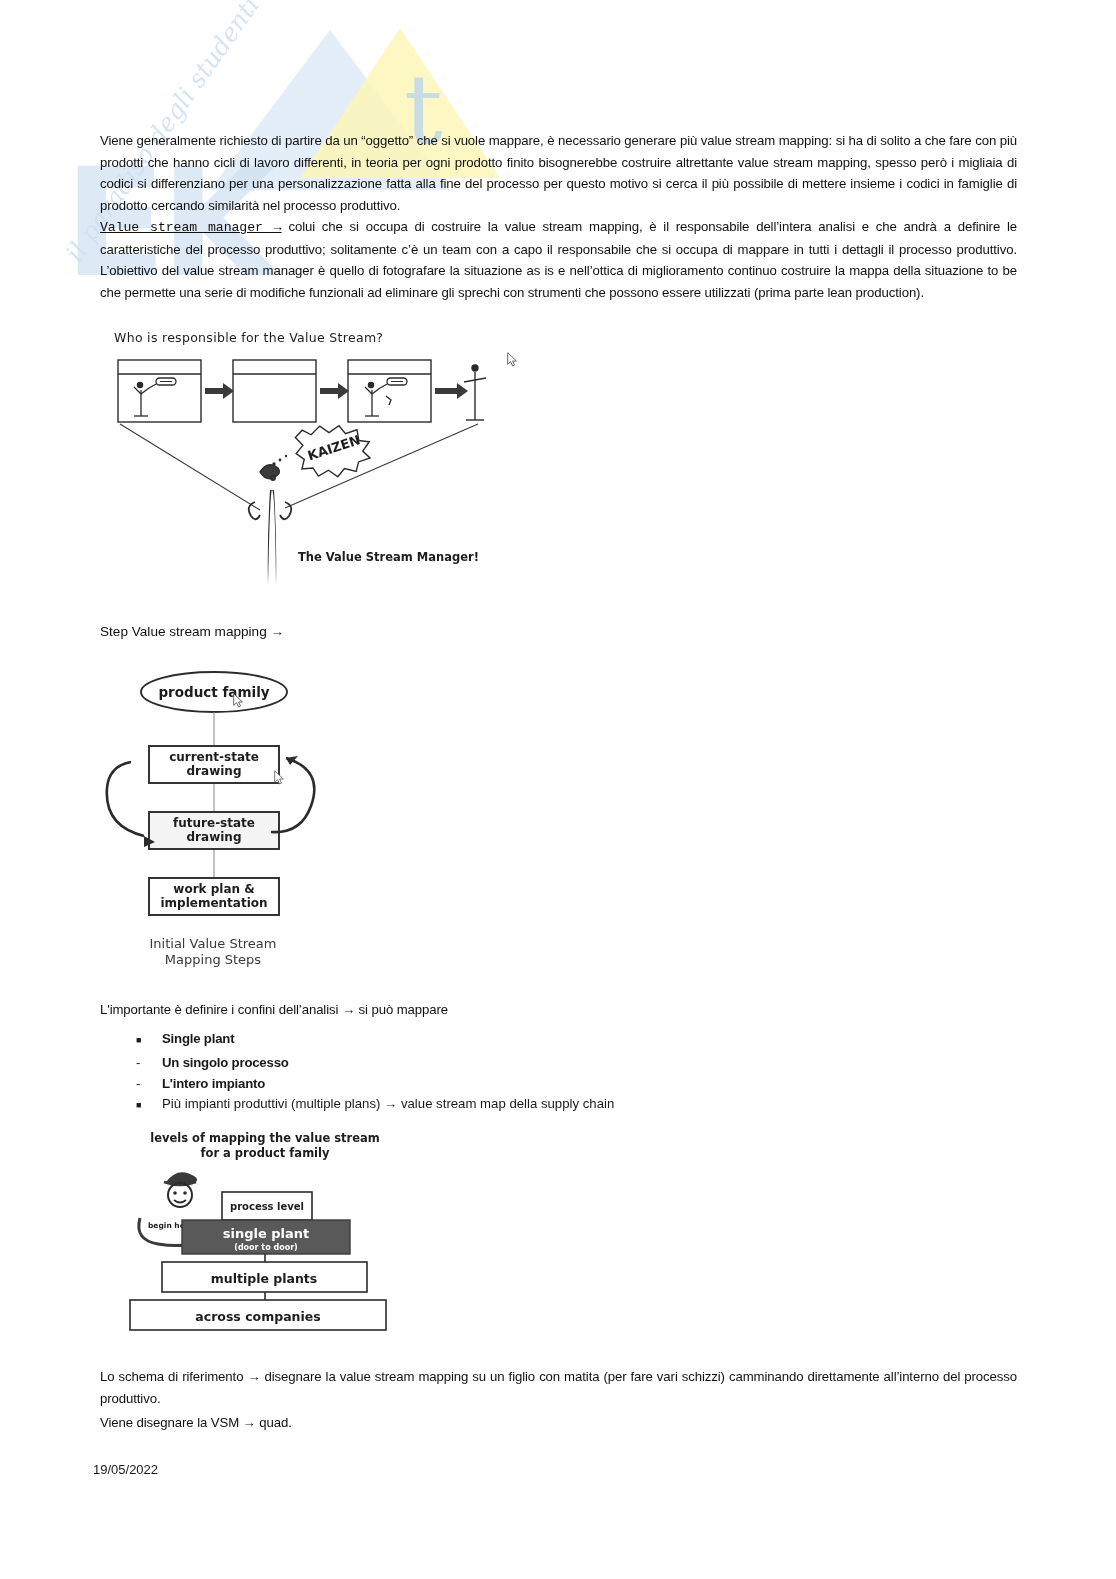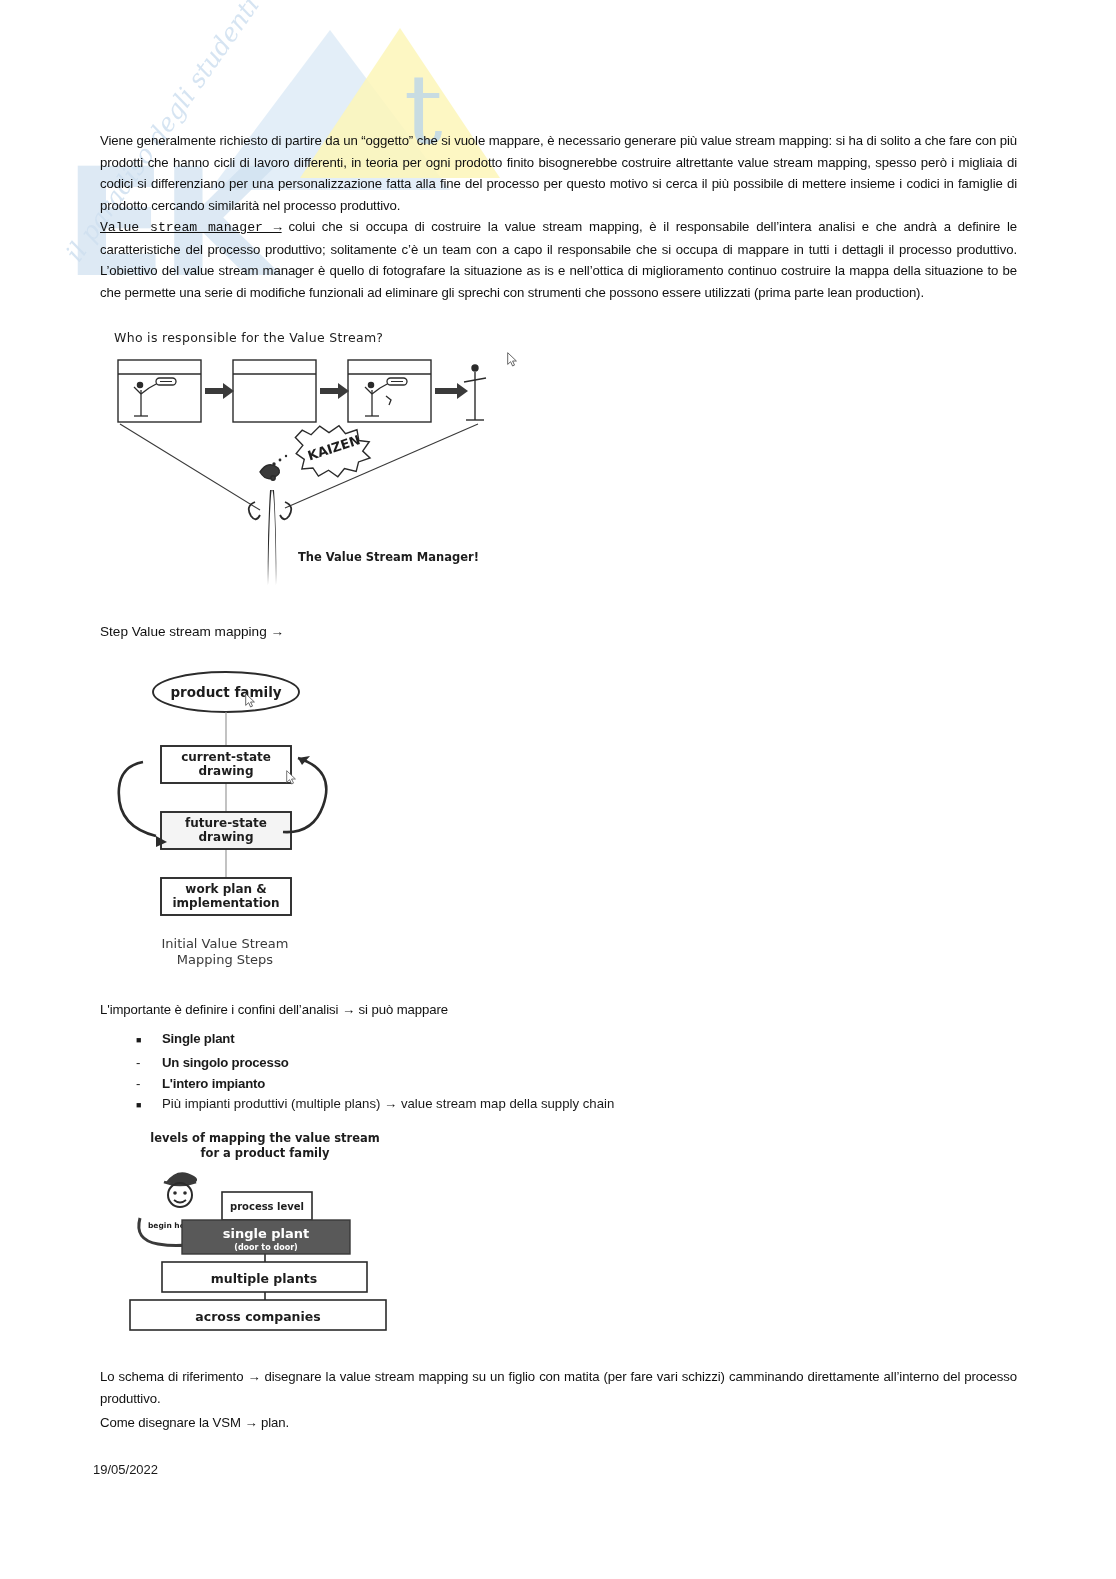--- a/index.html
+++ b/index.html
@@ -239,21 +239,21 @@
       <text x="198" y="231" font-family="DejaVu Sans, sans-serif" font-size="11.5" font-weight="bold" fill="#1d1d1d">The Value Stream Manager!</text>
     </svg>
 
     <svg class="cursor" style="left:407px; top:22px;" viewBox="0 0 11 16">
       <path d="M0.7 0.7 L0.7 12.4 L3.6 9.7 L5.6 14 L7.5 13.1 L5.6 9 L9.4 9 Z" fill="#ffffff" stroke="#555" stroke-width="0.9"></path>
     </svg>
   </div>
 
   <div class="heading-link" style="top:624px;">Step Value stream mapping →</div>
 
-  <div class="figure" style="left:112px; top:660px; width:250px; height:325px;text-align:center;">
+  <div class="figure" style="left:100px; top:660px; width:250px; height:325px;text-align:center;">
     <svg width="250" height="325" viewBox="0 0 250 325" style="position:absolute; left:0; top:0;">
 
       <ellipse cx="114" cy="32" rx="73" ry="20" fill="#fff" stroke="#2b2b2b" stroke-width="1.9"></ellipse>
 
       <g stroke="#9a9a9a" stroke-width="1.2">
         <line x1="114" y1="52" x2="114" y2="86"></line>
         <line x1="114" y1="122" x2="114" y2="152"></line>
         <line x1="114" y1="188" x2="114" y2="218"></line>
       </g>
 
@@ -351,17 +351,17 @@
       <rect x="52" y="142" width="205" height="30" fill="#fff" stroke="#2b2b2b" stroke-width="1.6"></rect>
       <text x="154" y="163" text-anchor="middle" font-family="DejaVu Sans, sans-serif" font-size="12.5" font-weight="bold" fill="#1d1d1d">multiple plants</text>
 
       <rect x="20" y="180" width="256" height="30" fill="#fff" stroke="#2b2b2b" stroke-width="1.6"></rect>
       <text x="148" y="201" text-anchor="middle" font-family="DejaVu Sans, sans-serif" font-size="12.5" font-weight="bold" fill="#1d1d1d">across companies</text>
     </svg>
   </div>
 
   <div class="para" style="top:1366px;">Lo schema di riferimento → disegnare la value stream mapping su un figlio con matita (per fare vari schizzi) camminando direttamente all’interno del processo produttivo.</div>
 
-  <div class="para" style="top:1412px;">Come disegnare la VSM → plan.</div>
+  <div class="para" style="top:1412px;">Viene disegnare la VSM → quad.</div>
 
   <div class="date-line" style="top:1462px;">19/05/2022</div>
 
 </div>
 
 </body></html>

